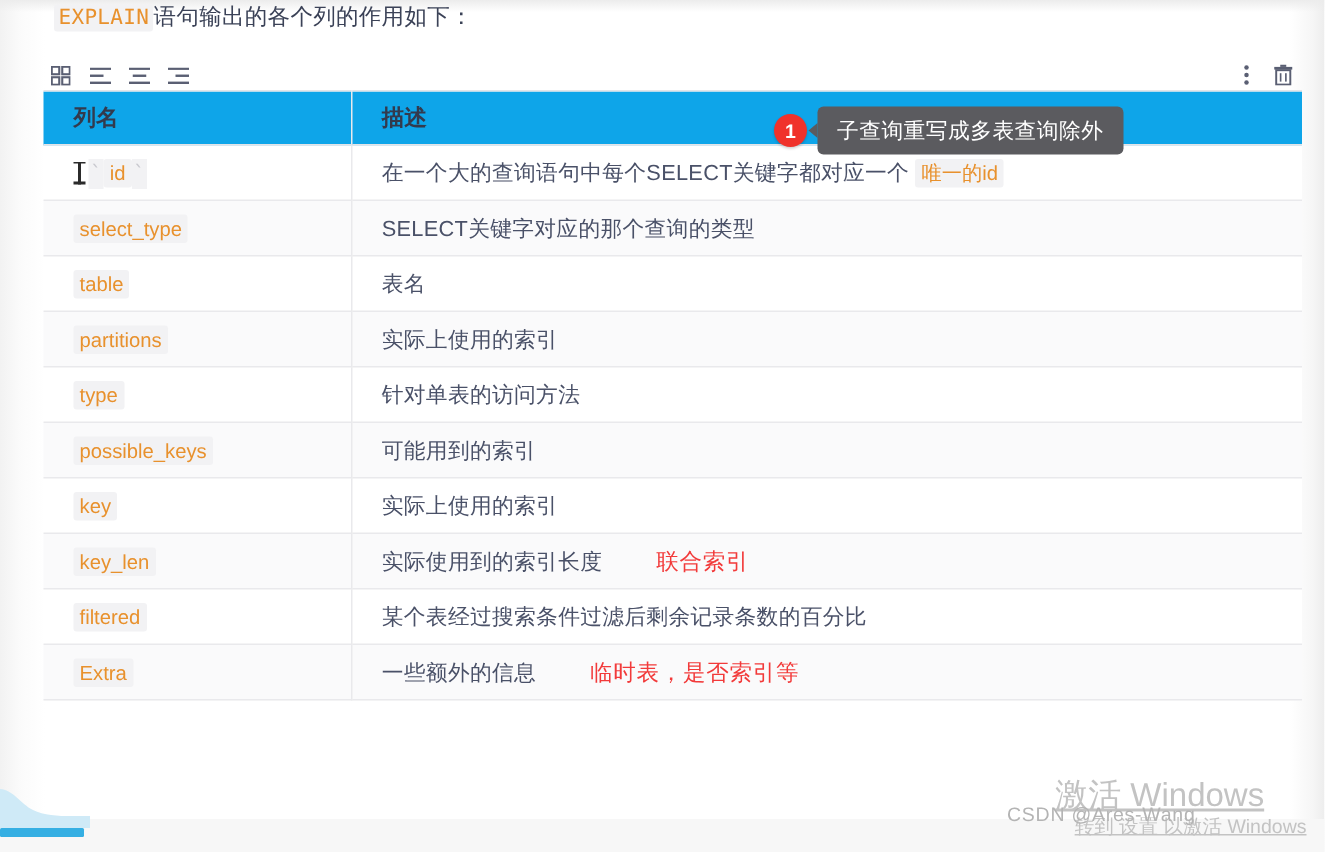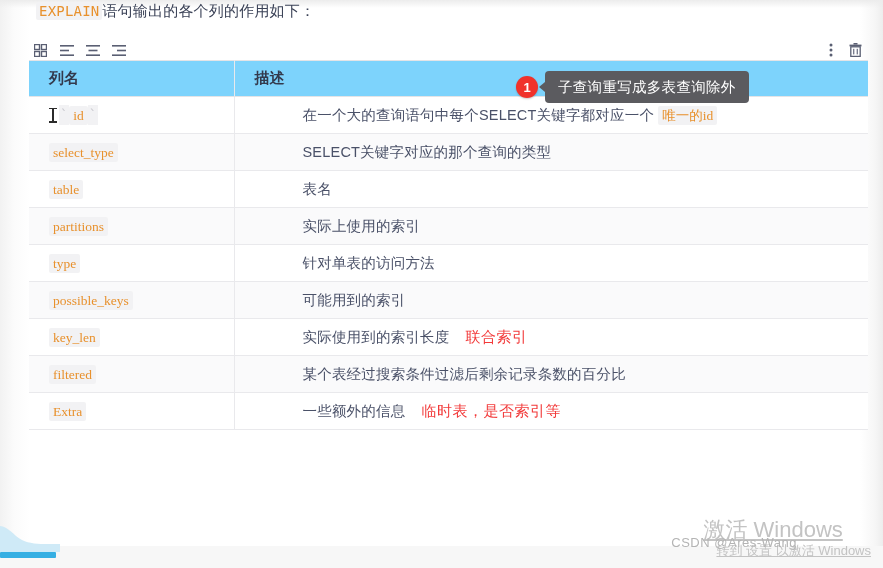--- a/index.html
+++ b/index.html
@@ -115,53 +115,53 @@
     border-left: none;
     border-right: none;
     text-align: left;
     vertical-align: middle;
     padding: 0 0 0 20px;
     height: 37px;
     color: #4a5168;
   }
   .tbl col.c1 { width: 205px; }
   .tbl thead th {
-    background: #7dd3fc;
+    background: #0ea5e9;
     font-weight: bold;
     font-size: 15px;
     color: #333a4d;
     height: 36px;
     border-top: 1px solid #e4e4e7;
     border-bottom: 1px solid #e4e4e7;
   }
   .tbl thead th.col-name { border-right: 1px solid #e9e9ec; }
   .tbl td.col-name { border-right: 1px solid #e9e9ec; }
   .tbl tbody tr:nth-child(even) { background: #fafafb; }
   .tbl tbody tr:nth-child(odd) { background: #ffffff; }
 
   .mono-code {
-    font-family: Liberation Serif, serif;
+    font-family: Liberation Sans, sans-serif;
     color: #e8912d;
     background: #f2f2f4;
     padding: 2px 4px;
     border-radius: 2px;
     font-size: 13.5px;
   }
   .tick {
     font-family: "DejaVu Sans Mono", "Liberation Mono", monospace;
     color: #c9c9cf;
     background: #f2f2f4;
     font-size: 13.5px;
     padding: 2px 1px;
   }
-  .desc-text { font-size: 14.5px; color: #4a5168; letter-spacing: .2px; margin-left: 48px; }
+  .desc-text { font-size: 14.5px; color: #4a5168; letter-spacing: .2px; }
   .annot-red {
     color: #f23a3a;
     font-size: 15px;
-    margin-left: 16px;
+    margin-left: 36px;
     letter-spacing: .5px;
   }
 
   
   .ibeam {
     display: inline-block;
     position: relative;
     width: 8px;
     height: 15px;
     vertical-align: -3px;
@@ -351,20 +351,24 @@
         </tr>
         <tr>
           <td class="col-name"><span class="mono-code">type</span></td>
           <td><span class="desc-text">针对单表的访问方法</span></td>
         </tr>
         <tr>
           <td class="col-name"><span class="mono-code">possible_keys</span></td>
           <td><span class="desc-text">可能用到的索引</span></td>
         </tr>
         <tr>
+          <td class="col-name"><span class="mono-code">key</span></td>
+          <td><span class="desc-text">实际上使用的索引</span></td>
+        </tr>
+        <tr>
           <td class="col-name"><span class="mono-code">key_len</span></td>
           <td><span class="desc-text">实际使用到的索引长度</span><span class="annot-red">联合索引</span></td>
         </tr>
         <tr>
           <td class="col-name"><span class="mono-code">filtered</span></td>
           <td><span class="desc-text">某个表经过搜索条件过滤后剩余记录条数的百分比</span></td>
         </tr>
         <tr>
           <td class="col-name"><span class="mono-code">Extra</span></td>
           <td><span class="desc-text">一些额外的信息</span><span class="annot-red">临时表，是否索引等</span></td>

